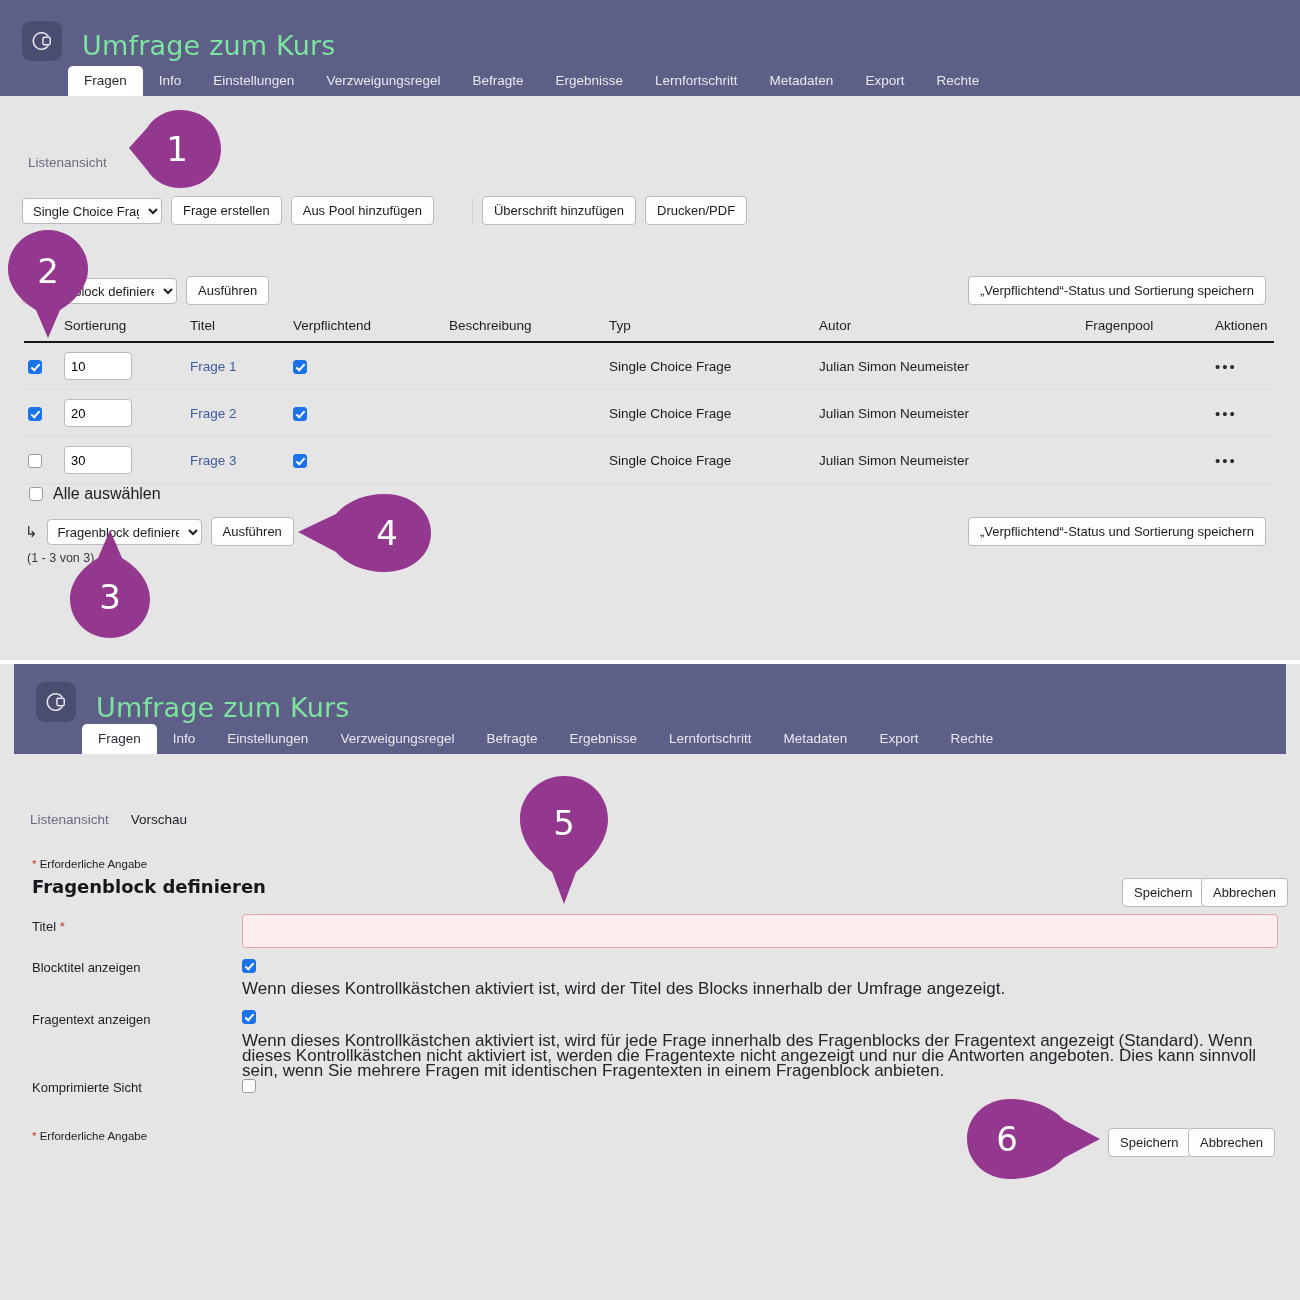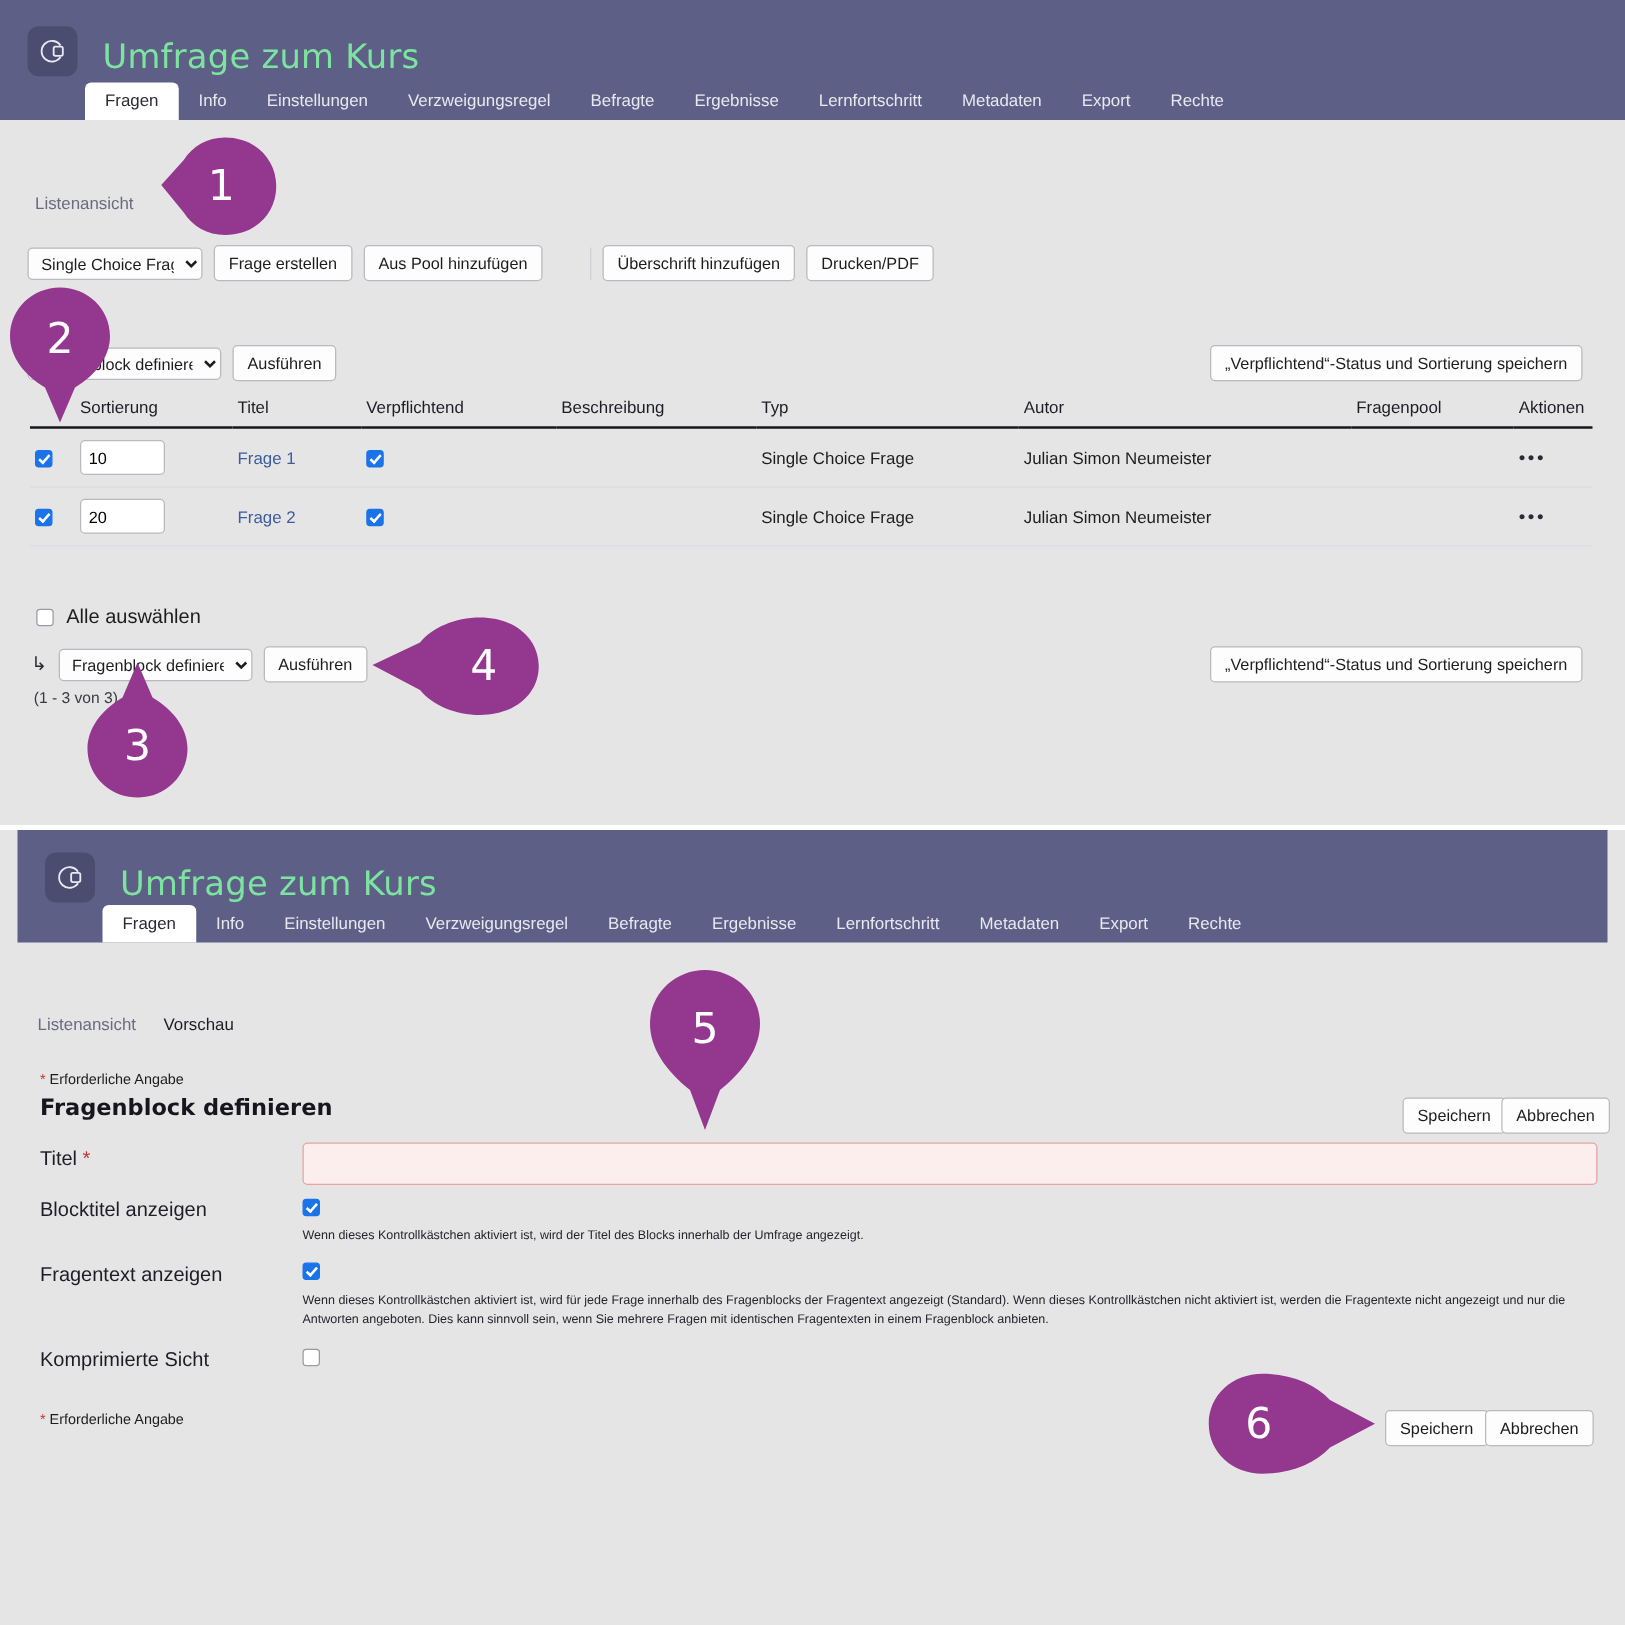--- a/index.html
+++ b/index.html
@@ -174,33 +174,33 @@
     border-bottom: 1px solid #dcdce2;
     vertical-align: middle;
   }
   .link { color: #3e5c9a; cursor: pointer; }
   .dots { color: #2a2a35; letter-spacing: 2px; font-size: 15px; cursor: pointer; }
 
   .paging { font-size: 12.5px; color: #3a3a44; }
 
   
   .req { color: #c0392b; }
-  .form-label { font-size: 16px; color: #1d1d26; text-align: right; }
+  .form-label { font-size: 13px; color: #1d1d26; text-align: right; }
   input.titlefield {
     width: 1018px;
     height: 26px;
     border: 1px solid #e8a3a3;
     background: #fdeeee;
     border-radius: 4px;
     padding: 3px 8px;
     font-size: 13px;
     font-family: "Liberation Sans", sans-serif;
   }
   .desc {
-    font-size: 10px;
+    font-size: 17px;
     color: #24242c;
     line-height: 15px;
     max-width: 1026px;
   }
   h2.section {
     font-size: 18px;
     margin: 0;
     font-weight: 700;
     color: #16161c;
     font-family: "DejaVu Sans", sans-serif;
@@ -310,20 +310,31 @@
           <td><span class="cb checked"></span></td>
           <td><input class="num" value="20" style=""></td>
           <td><span class="link">Frage 2</span></td>
           <td><span class="cb checked"></span></td>
           <td></td>
           <td>Single Choice Frage</td>
           <td>Julian Simon Neumeister</td>
           <td></td>
           <td><span class="dots">•••</span></td>
         </tr>
+        <tr>
+          <td><span class="cb"></span></td>
+          <td><input class="num" value="30" style=""></td>
+          <td><span class="link">Frage 3</span></td>
+          <td><span class="cb checked"></span></td>
+          <td></td>
+          <td>Single Choice Frage</td>
+          <td>Julian Simon Neumeister</td>
+          <td></td>
+          <td><span class="dots">•••</span></td>
+        </tr>
       </tbody>
     </table>
   </div>
 
   <div style="position:absolute;top:485px;left:29px;display:flex;align-items:center;gap:10px;">
     <span class="cb"></span>
     <span style="font-size:16px;">Alle auswählen</span>
   </div>
 
   <div style="position:absolute;top:517px;left:25px;display:flex;align-items:center;gap:9px;">

